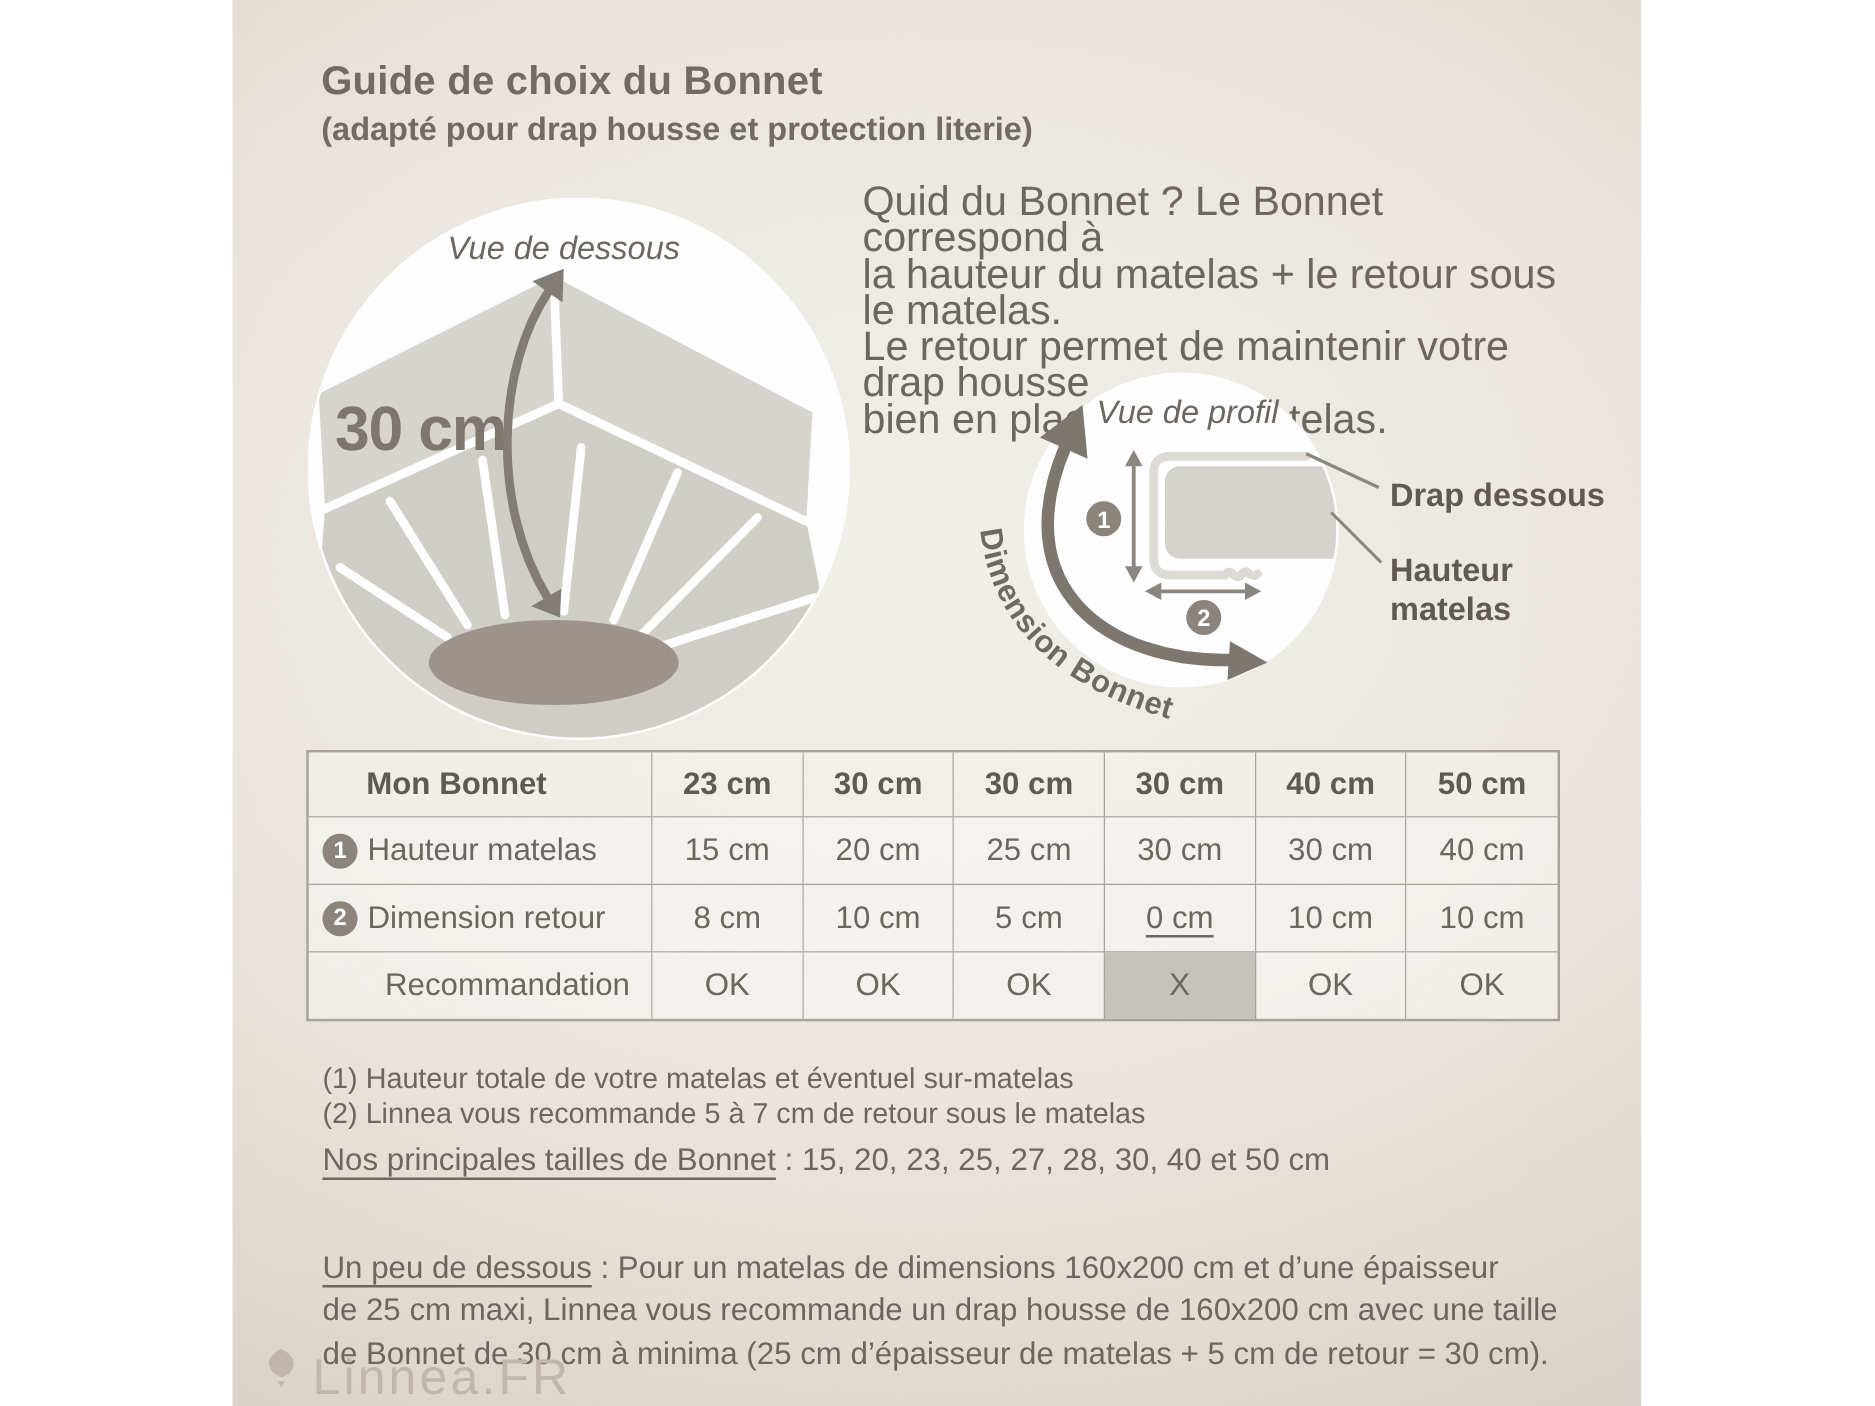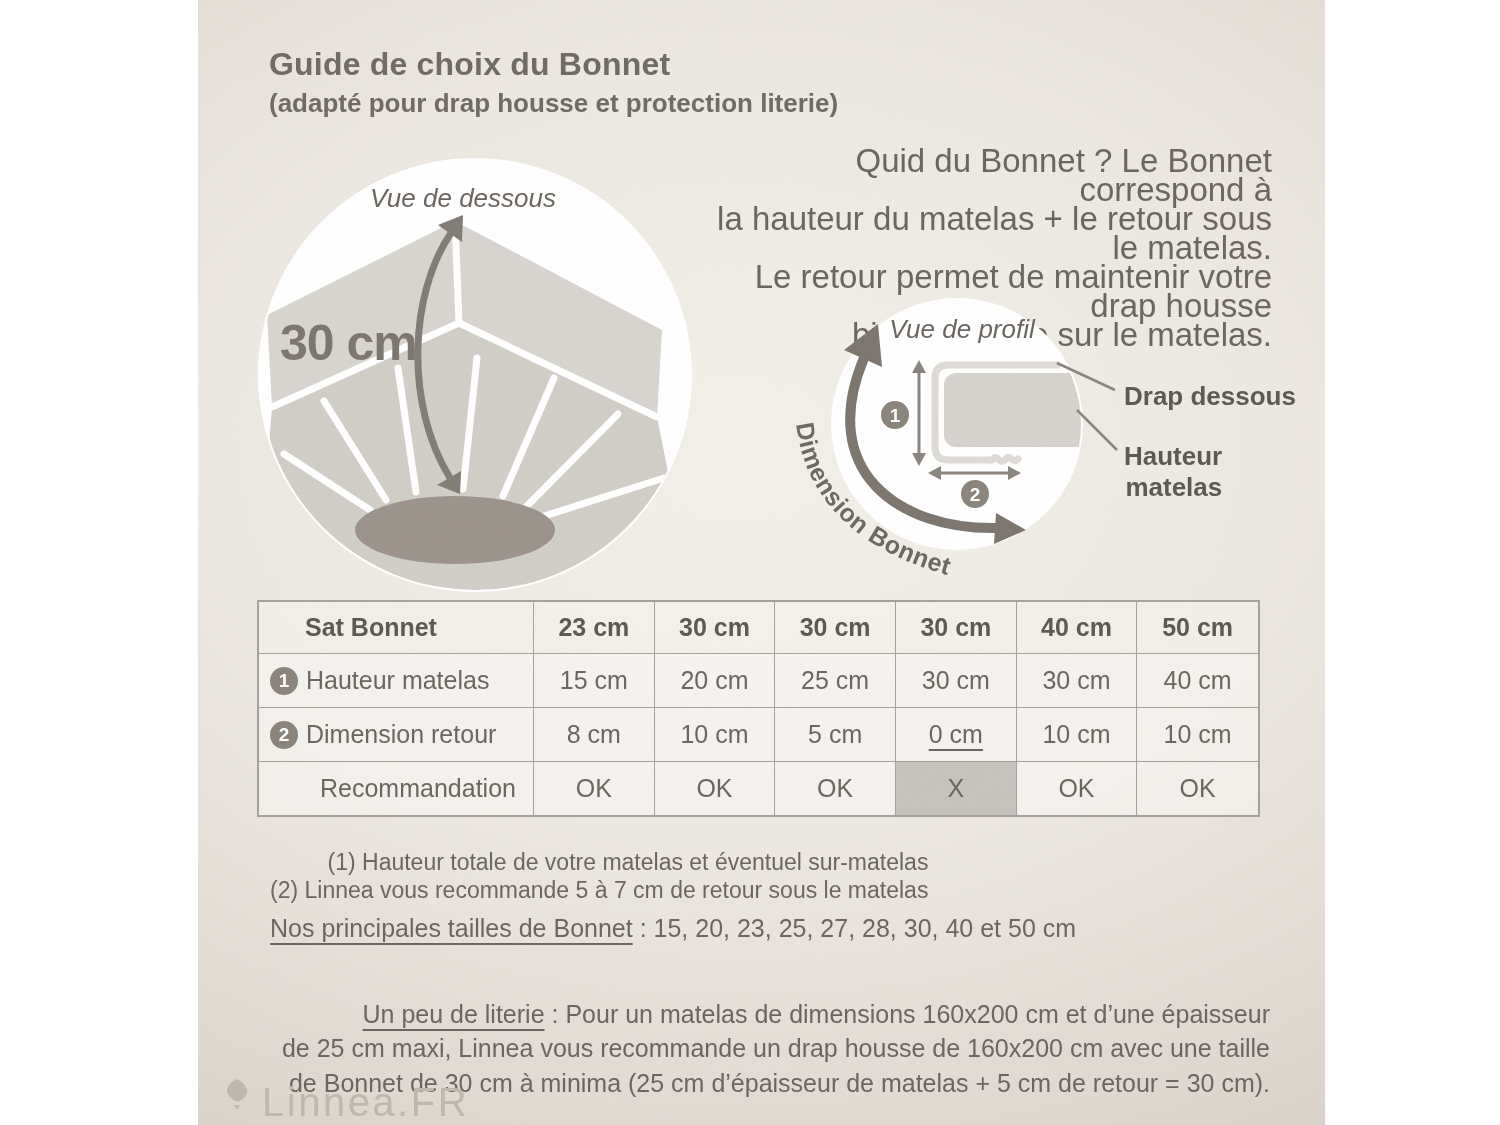--- a/index.html
+++ b/index.html
@@ -1,19 +1,19 @@
 <!DOCTYPE html>
 <html><head>
 <meta charset="utf-8">
 <style>
   * { margin:0; padding:0; box-sizing:border-box; }
   html,body { width:1500px; height:1125px; background:#ffffff; }
   body { font-family:"Liberation Sans","DejaVu Sans",sans-serif; position:relative; overflow:hidden; }
 
-  .stage { position:absolute; left:12px; top:0; width:1328px; height:1125px; background:#ffffff;text-align:right; }
+  .stage { position:absolute; left:0; top:0; width:1328px; height:1125px; background:#ffffff; }
 
   .panel {
     position:absolute; left:186px; top:0; width:1127px; height:1125px;
     background:radial-gradient(ellipse 120% 85% at 48% 40%, #f3f0ea 0%, #ece8e1 42%, #e0d9d1 72%, #d2cac1 100%);
     overflow:hidden;
   }
   .grain { position:absolute; left:0; top:0; pointer-events:none; }
 
   
   .title {
@@ -183,21 +183,21 @@
         <textPath href="#curveTextPath" startOffset="2">Dimension Bonnet</textPath>
       </text>
     </svg>
 
     <div class="lbl-drap">Drap dessous</div>
     <div class="lbl-hauteur" style="white-space:pre-line">Hauteur
 matelas</div>
 
     <div class="bonnet-table">
 
-      <div class="cell head headlabel">Sat Bonnet</div>
+      <div class="cell head headlabel">Mon Bonnet</div>
       <div class="cell head">23 cm</div>
       <div class="cell head">30 cm</div>
       <div class="cell head">30 cm</div>
       <div class="cell head">30 cm</div>
       <div class="cell head">40 cm</div>
       <div class="cell head lastcol">50 cm</div>
 
       <div class="cell rowlabel">
         <span class="badge">1</span>
         <span>Hauteur matelas</span>
@@ -234,21 +234,21 @@
     <div class="footnotes">
       <div>(1) Hauteur totale de votre matelas et éventuel sur-matelas</div>
       <div>(2) Linnea vous recommande 5 à 7 cm de retour sous le matelas</div>
     </div>
 
     <div class="sizes-line">
       <span class="u-head">Nos principales tailles de Bonnet</span><span> : 15, 20, 23, 25, 27, 28, 30, 40 et 50 cm</span>
     </div>
 
     <div class="practice">
-      <span class="u-head">Un peu de literie</span><span> : Pour un matelas de dimensions 160x200 cm et d’une épaisseur
+      <span class="u-head">Un peu de dessous</span><span> : Pour un matelas de dimensions 160x200 cm et d’une épaisseur
 de 25 cm maxi, Linnea vous recommande un drap housse de 160x200 cm avec une taille
 de Bonnet de 30 cm à minima (25 cm d’épaisseur de matelas + 5 cm de retour = 30 cm).</span>
     </div>
 
     <div class="logo">
       <svg width="30" height="36" viewBox="0 0 30 36">
         <path d="M15 2 Q26 8 25 15 Q24 22 15 25 Q6 21 5 14 Q5 7 15 2 Z" fill="#c0b7ae"></path>
         <path d="M12 28 L15 33 L18 28 Z" fill="#c0b7ae"></path>
       </svg>
       <span class="logo-text">Linnea.FR</span>

